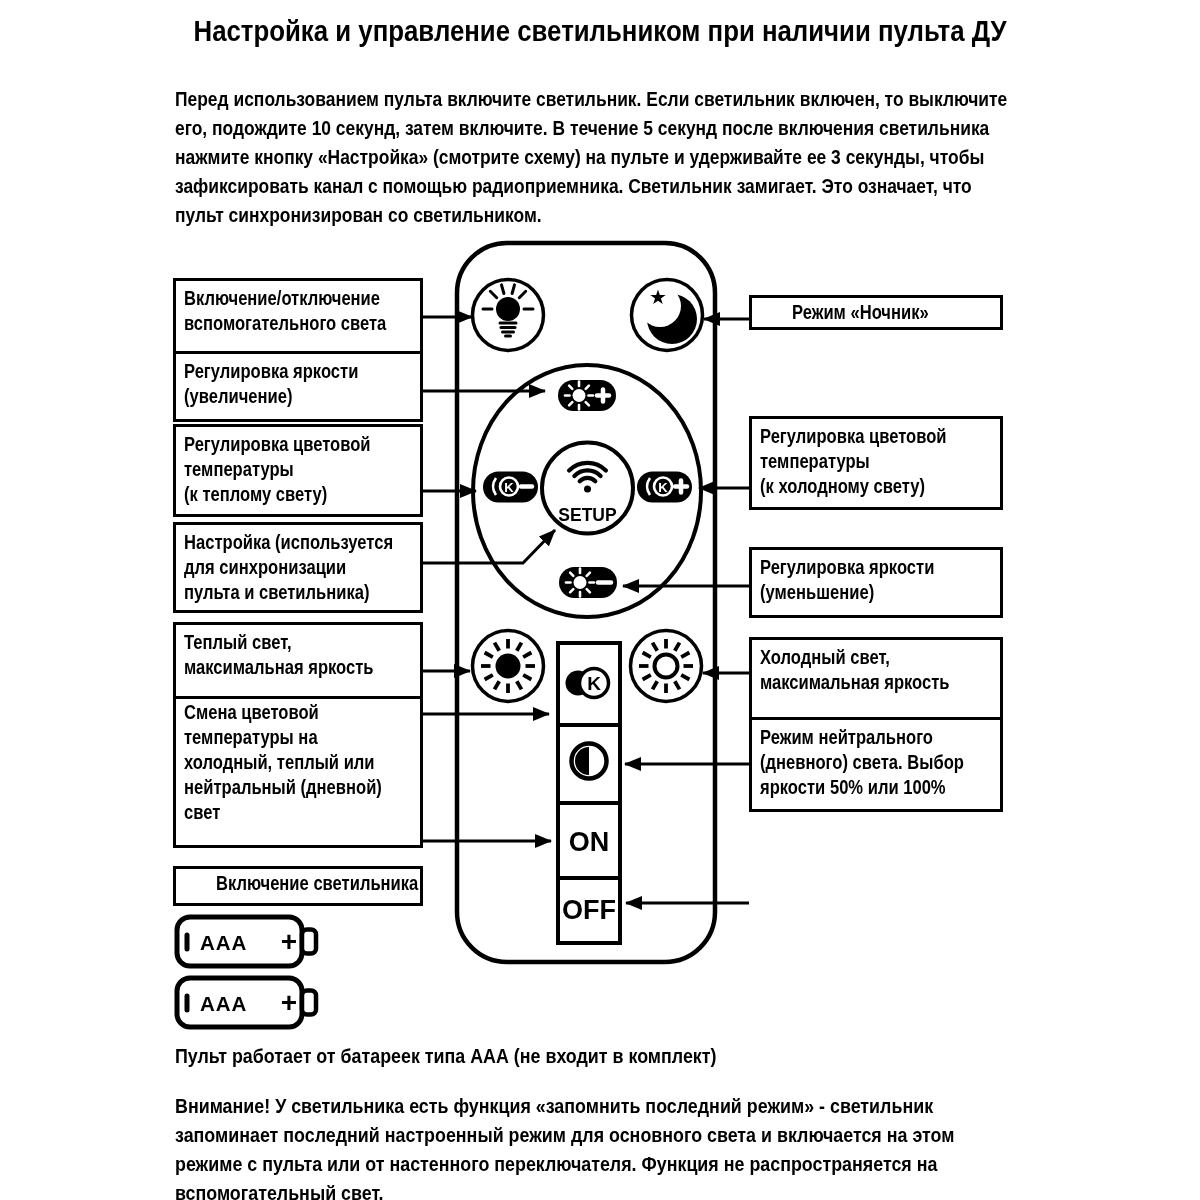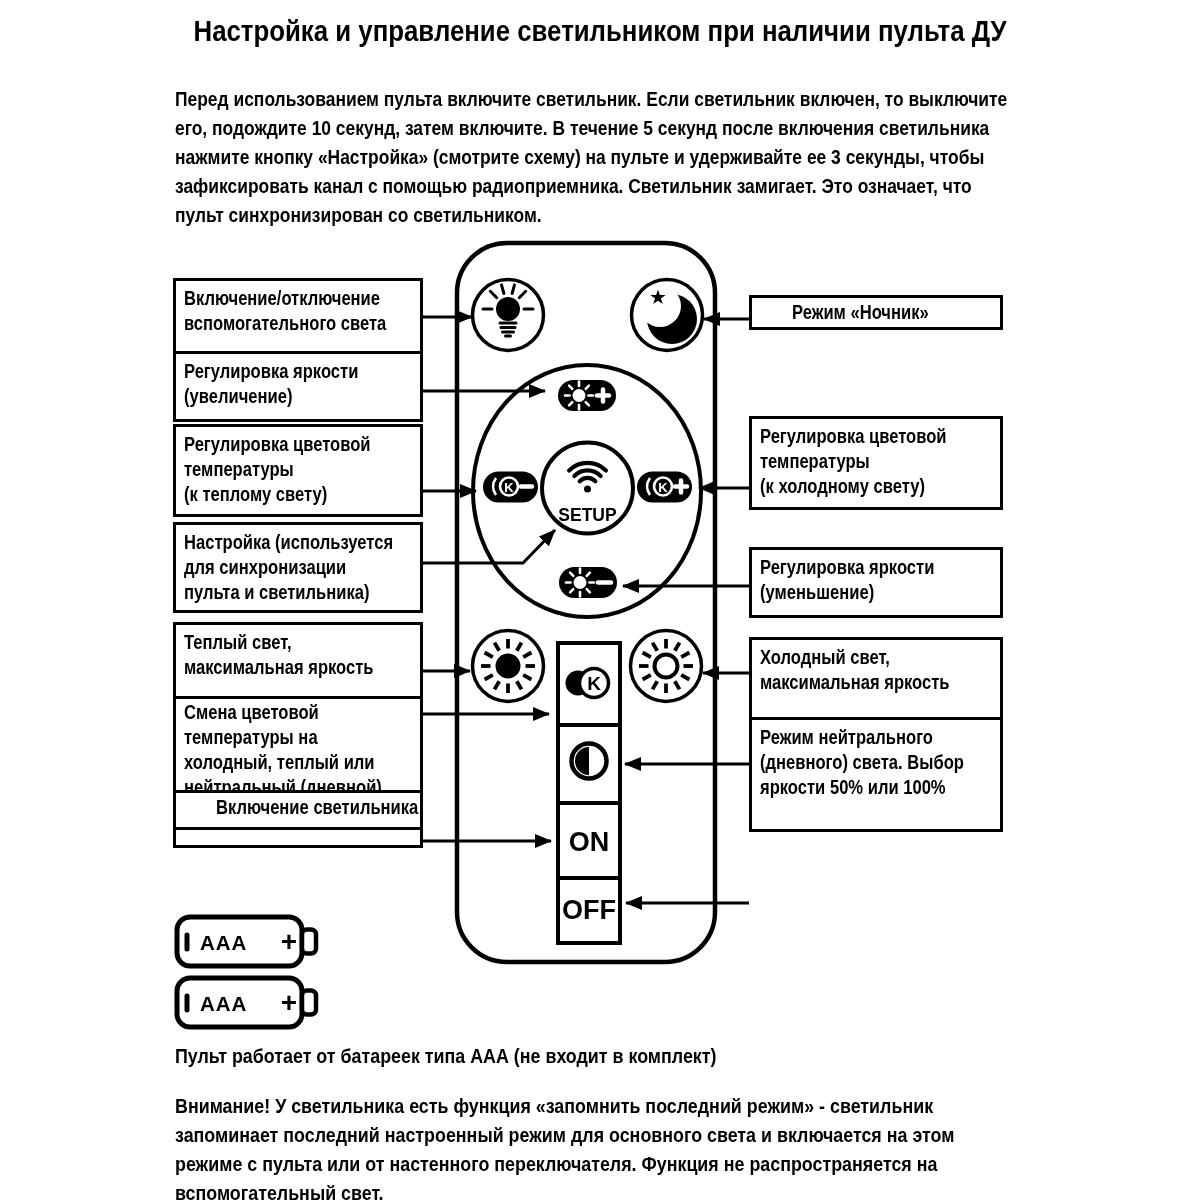--- a/index.html
+++ b/index.html
@@ -250,41 +250,41 @@
     <div class="ci">Теплый свет,
 максимальная яркость</div>
     </div>
   <div class="co co-l" style="top:696px;height:152px;padding-top:1px">
     <div class="ci">Смена цветовой
 температуры на
 холодный, теплый или
 нейтральный (дневной)
 свет</div>
     </div>
-  <div class="co co-l co-s" style="top:790px;height:40px">
+  <div class="co co-l co-s" style="top:866px;height:40px">
     <div class="ci">Включение светильника</div>
     </div>
 
   <div class="co co-r co-s" style="top:295px;height:35px">
     <div class="ci">Режим «Ночник»</div>
     </div>
   <div class="co co-r" style="top:416px;height:94px">
     <div class="ci">Регулировка цветовой
 температуры
 (к холодному свету)</div>
     </div>
   <div class="co co-r" style="top:547px;height:71px">
     <div class="ci">Регулировка яркости
 (уменьшение)</div>
     </div>
   <div class="co co-r" style="top:637px;height:89px">
     <div class="ci">Холодный свет,
 максимальная яркость</div>
     </div>
-  <div class="co co-r" style="top:717px;height:115px">
+  <div class="co co-r" style="top:717px;height:95px">
     <div class="ci">Режим нейтрального
 (дневного) света. Выбор
 яркости 50% или 100%</div>
     </div>
 
   <div class="blocktext note">Пульт работает от батареек типа ААА (не входит в комплект)</div>
   <div class="blocktext warning">Внимание! У светильника есть функция «запомнить последний режим» - светильник
 запоминает последний настроенный режим для основного света и включается на этом
 режиме с пульта или от настенного переключателя. Функция не распространяется на
 вспомогательный свет.</div>

